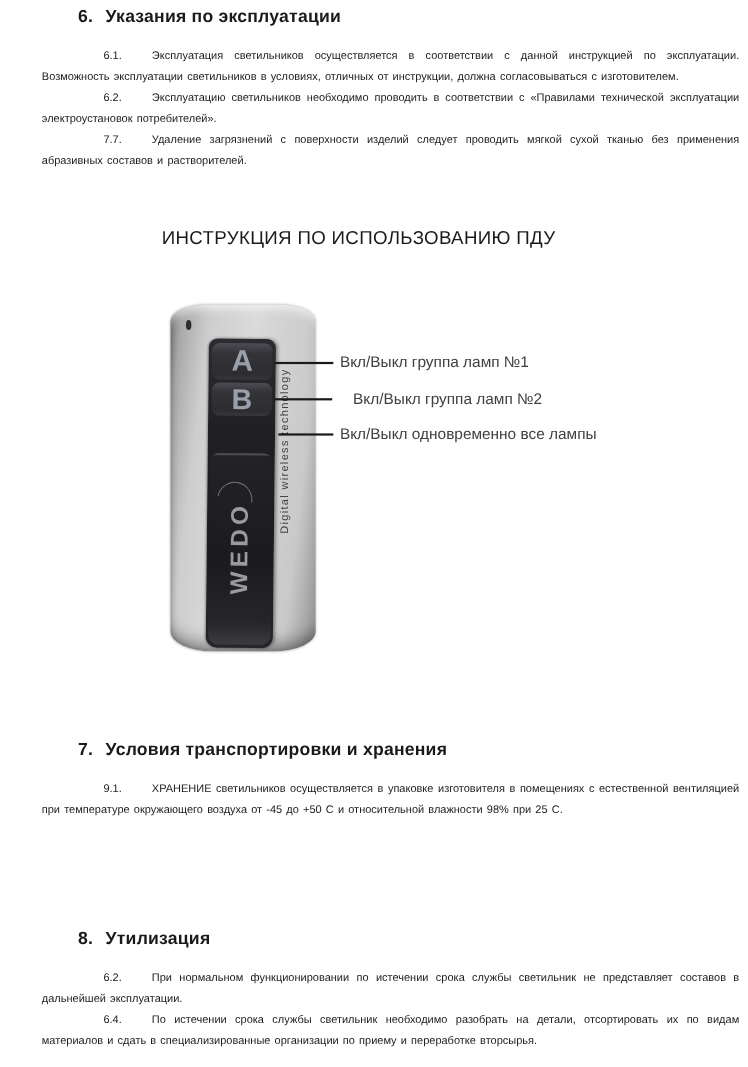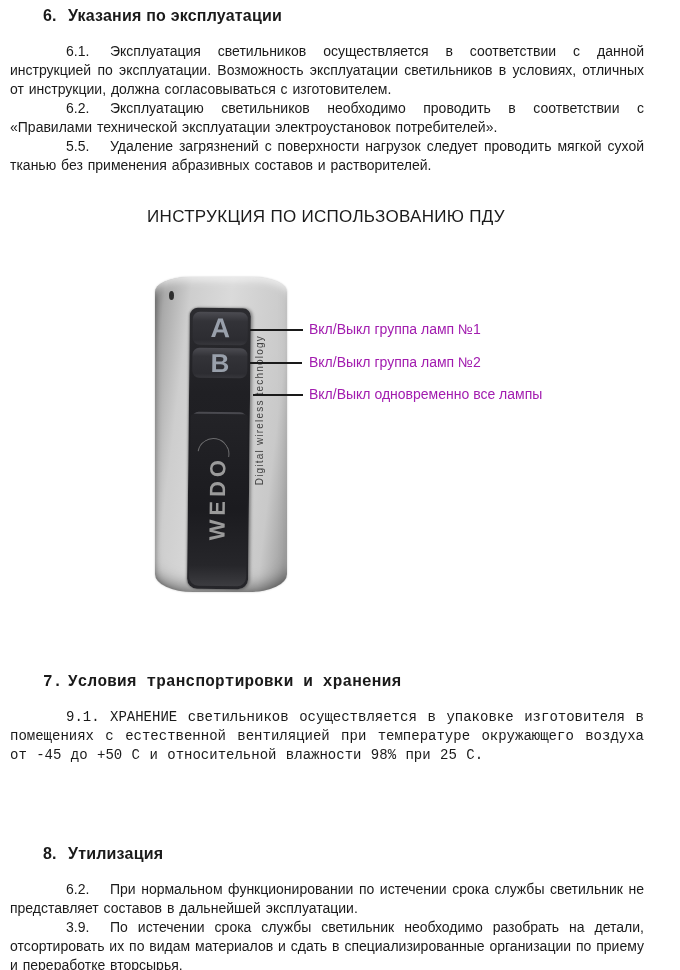--- a/index.html
+++ b/index.html
@@ -9,35 +9,35 @@
     font-family:"Liberation Sans", sans-serif;
   }
   .page {
     position:relative; width:680px; height:970px;
     background:var(--page-bg,#ffffff);
     color:var(--text,#1a1a1a);
     overflow:hidden;
   }
 
   
-  .sec { position:absolute; left:10px; width:634px; }
+  .sec { position:absolute; left:38px; width:634px; }
   #sec6 { top:6px; }
-  #sec7 { top:672px;font-family:Liberation Mono, monospace; }
+  #sec7 { top:672px; }
   #sec8 { top:844px; }
 
   .sec h2 {
     margin:0 0 16px 33px;
     font-size:16px; line-height:20px;
     font-weight:bold; letter-spacing:.2px;
   }
   .sec h2 .hnum { display:inline-block; width:25px; text-indent:0; }
 
   .para {
     margin:0;
-    font-size:14px; line-height:19px;
+    font-size:10px; line-height:19px;
     text-align:justify; text-indent:56px;
     word-spacing:1px;
   }
   .pnum { display:inline-block; width:44px; text-indent:0; }
 
   
   .fig-title {
     position:absolute; top:207px; left:0; width:680px;
     text-align:center; font-size:17px; line-height:20px;
     letter-spacing:.3px; color:var(--text,#1a1a1a);
@@ -106,36 +106,36 @@
     white-space:nowrap;
   }
 
   .callout-line { position:absolute; height:2px; background:var(--callout-line,#1a1a1a); }
   .cl1 { left:250px; top:52px;  width:53px; }
   .cl2 { left:250px; top:85px;  width:52px; }
   .cl3 { left:253px; top:117px; width:50px; }
 
   .callout-label {
     position:absolute; left:309px;
-    font-size:14px; line-height:17px; color:#a21caf; white-space:nowrap;
+    font-size:14px; line-height:17px; color:#404040; white-space:nowrap;
   }
   .lb1 { top:44px; }
-  .lb2 { top:77px; }
+  .lb2 { top:77px;margin-left:12px; }
   .lb3 { top:109px; }
 </style>
 </head>
 <body>
 
 <div class="page">
 
   <section class="sec" id="sec6">
     <h2><span class="hnum">6.</span><span>Указания по эксплуатации</span></h2>
     <p class="para"><span class="pnum">6.1.</span><span>Эксплуатация светильников осуществляется в соответствии с данной инструкцией по эксплуатации. Возможность эксплуатации светильников в условиях, отличных от инструкции, должна согласовываться с изготовителем.</span></p>
     <p class="para"><span class="pnum">6.2.</span><span>Эксплуатацию светильников необходимо проводить в соответствии с «Правилами технической эксплуатации электроустановок потребителей».</span></p>
-    <p class="para"><span class="pnum">5.5.</span><span>Удаление загрязнений с поверхности нагрузок следует проводить мягкой сухой тканью без применения абразивных составов и растворителей.</span></p>
+    <p class="para"><span class="pnum">7.7.</span><span>Удаление загрязнений с поверхности изделий следует проводить мягкой сухой тканью без применения абразивных составов и растворителей.</span></p>
   </section>
 
   <div class="fig-title">ИНСТРУКЦИЯ ПО ИСПОЛЬЗОВАНИЮ ПДУ</div>
 
   <div class="figure">
     <div class="remote">
       <div class="led"></div>
       <div class="strip">
         <div class="rbtn btn-a">A</div>
         <div class="rbtn btn-b">B</div>
@@ -158,16 +158,16 @@
   </div>
 
   <section class="sec" id="sec7">
     <h2><span class="hnum">7.</span><span>Условия транспортировки и хранения</span></h2>
     <p class="para"><span class="pnum">9.1.</span><span>ХРАНЕНИЕ светильников осуществляется в упаковке изготовителя в помещениях с естественной вентиляцией при температуре окружающего воздуха от -45 до +50 С и относительной влажности 98% при 25 С.</span></p>
   </section>
 
   <section class="sec" id="sec8">
     <h2><span class="hnum">8.</span><span>Утилизация</span></h2>
     <p class="para"><span class="pnum">6.2.</span><span>При нормальном функционировании по истечении срока службы светильник не представляет составов в дальнейшей эксплуатации.</span></p>
-    <p class="para"><span class="pnum">3.9.</span><span>По истечении срока службы светильник необходимо разобрать на детали, отсортировать их по видам материалов и сдать в специализированные организации по приему и переработке вторсырья.</span></p>
+    <p class="para"><span class="pnum">6.4.</span><span>По истечении срока службы светильник необходимо разобрать на детали, отсортировать их по видам материалов и сдать в специализированные организации по приему и переработке вторсырья.</span></p>
   </section>
 
 </div>
 
 </body></html>

